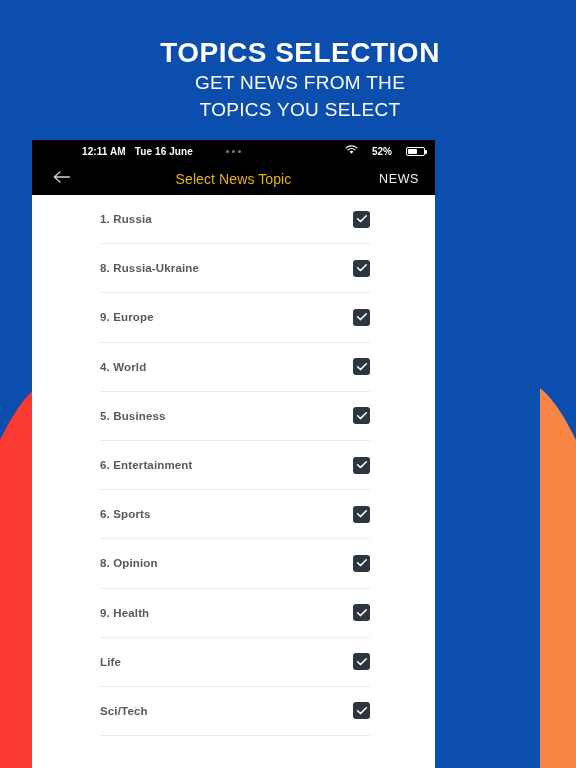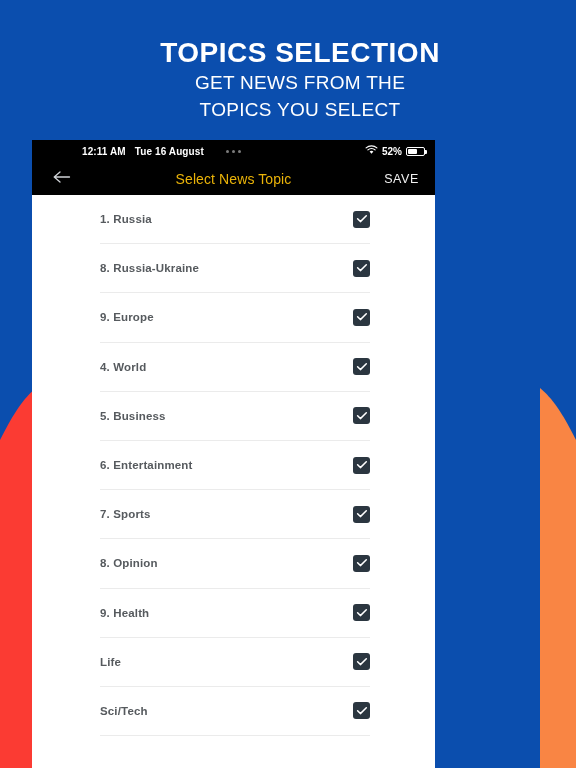--- a/index.html
+++ b/index.html
@@ -89,21 +89,21 @@
   .dot {
     width: 3px; height: 3px;
     border-radius: 50%;
     background: #7c7c7c;
   }
   #status-right {
     position: absolute;
     right: 10px;
     display: flex;
     align-items: center;
-    gap: 4px;
+    gap: 14px;
     font-weight: bold;
     font-size: 10px;
   }
   #battery-icon {
     width: 19px; height: 9px;
     border: 1px solid #ffffff;
     border-radius: 2px;
     position: relative;
     display: inline-block;
   }
@@ -204,21 +204,21 @@
     <div>GET NEWS FROM THE</div>
     <div>TOPICS YOU SELECT</div>
   </div>
 </div>
 
 <div id="device">
 
   <div id="status-bar">
     <div id="status-left">
       <span>12:11 AM</span>
-      <span>Tue 16 August</span>
+      <span>Tue 16 June</span>
     </div>
     <div id="status-center">
       <span class="dot"></span>
       <span class="dot"></span>
       <span class="dot"></span>
     </div>
     <div id="status-right">
       <span>
         <svg width="13" height="10" viewBox="0 0 13 10">
           <path d="M6.5 8.8 L4.6 6.6 a3 3 0 0 1 3.8 0 Z" fill="#ffffff"></path>
@@ -235,21 +235,21 @@
 
   <div id="nav-bar">
     <div id="back-button">
       <span>
         <svg width="19" height="14" viewBox="0 0 19 14">
           <path d="M8 2 L2.2 7 L8 12 M2.4 7 H17.5" stroke="#cfd2d6" stroke-width="1.3" fill="none" stroke-linecap="round" stroke-linejoin="round"></path>
         </svg>
       </span>
     </div>
     <div id="nav-title">Select News Topic</div>
-    <div id="save-button">SAVE</div>
+    <div id="save-button">NEWS</div>
   </div>
 
   <div id="topic-list">
       <div class="topic-row">
         <span class="topic-label">1. Russia</span>
         <span class="checkbox">
           <svg width="12" height="10" viewBox="0 0 12 10">
             <path d="M1.6 4.7 L4.4 7.6 L10.3 1.7" stroke="#ffffff" stroke-width="1.5" fill="none" stroke-linecap="round" stroke-linejoin="round"></path>
           </svg>
         </span>
@@ -288,21 +288,21 @@
       </div>
       <div class="topic-row">
         <span class="topic-label">6. Entertainment</span>
         <span class="checkbox">
           <svg width="12" height="10" viewBox="0 0 12 10">
             <path d="M1.6 4.7 L4.4 7.6 L10.3 1.7" stroke="#ffffff" stroke-width="1.5" fill="none" stroke-linecap="round" stroke-linejoin="round"></path>
           </svg>
         </span>
       </div>
       <div class="topic-row">
-        <span class="topic-label">7. Sports</span>
+        <span class="topic-label">6. Sports</span>
         <span class="checkbox">
           <svg width="12" height="10" viewBox="0 0 12 10">
             <path d="M1.6 4.7 L4.4 7.6 L10.3 1.7" stroke="#ffffff" stroke-width="1.5" fill="none" stroke-linecap="round" stroke-linejoin="round"></path>
           </svg>
         </span>
       </div>
       <div class="topic-row">
         <span class="topic-label">8. Opinion</span>
         <span class="checkbox">
           <svg width="12" height="10" viewBox="0 0 12 10">

